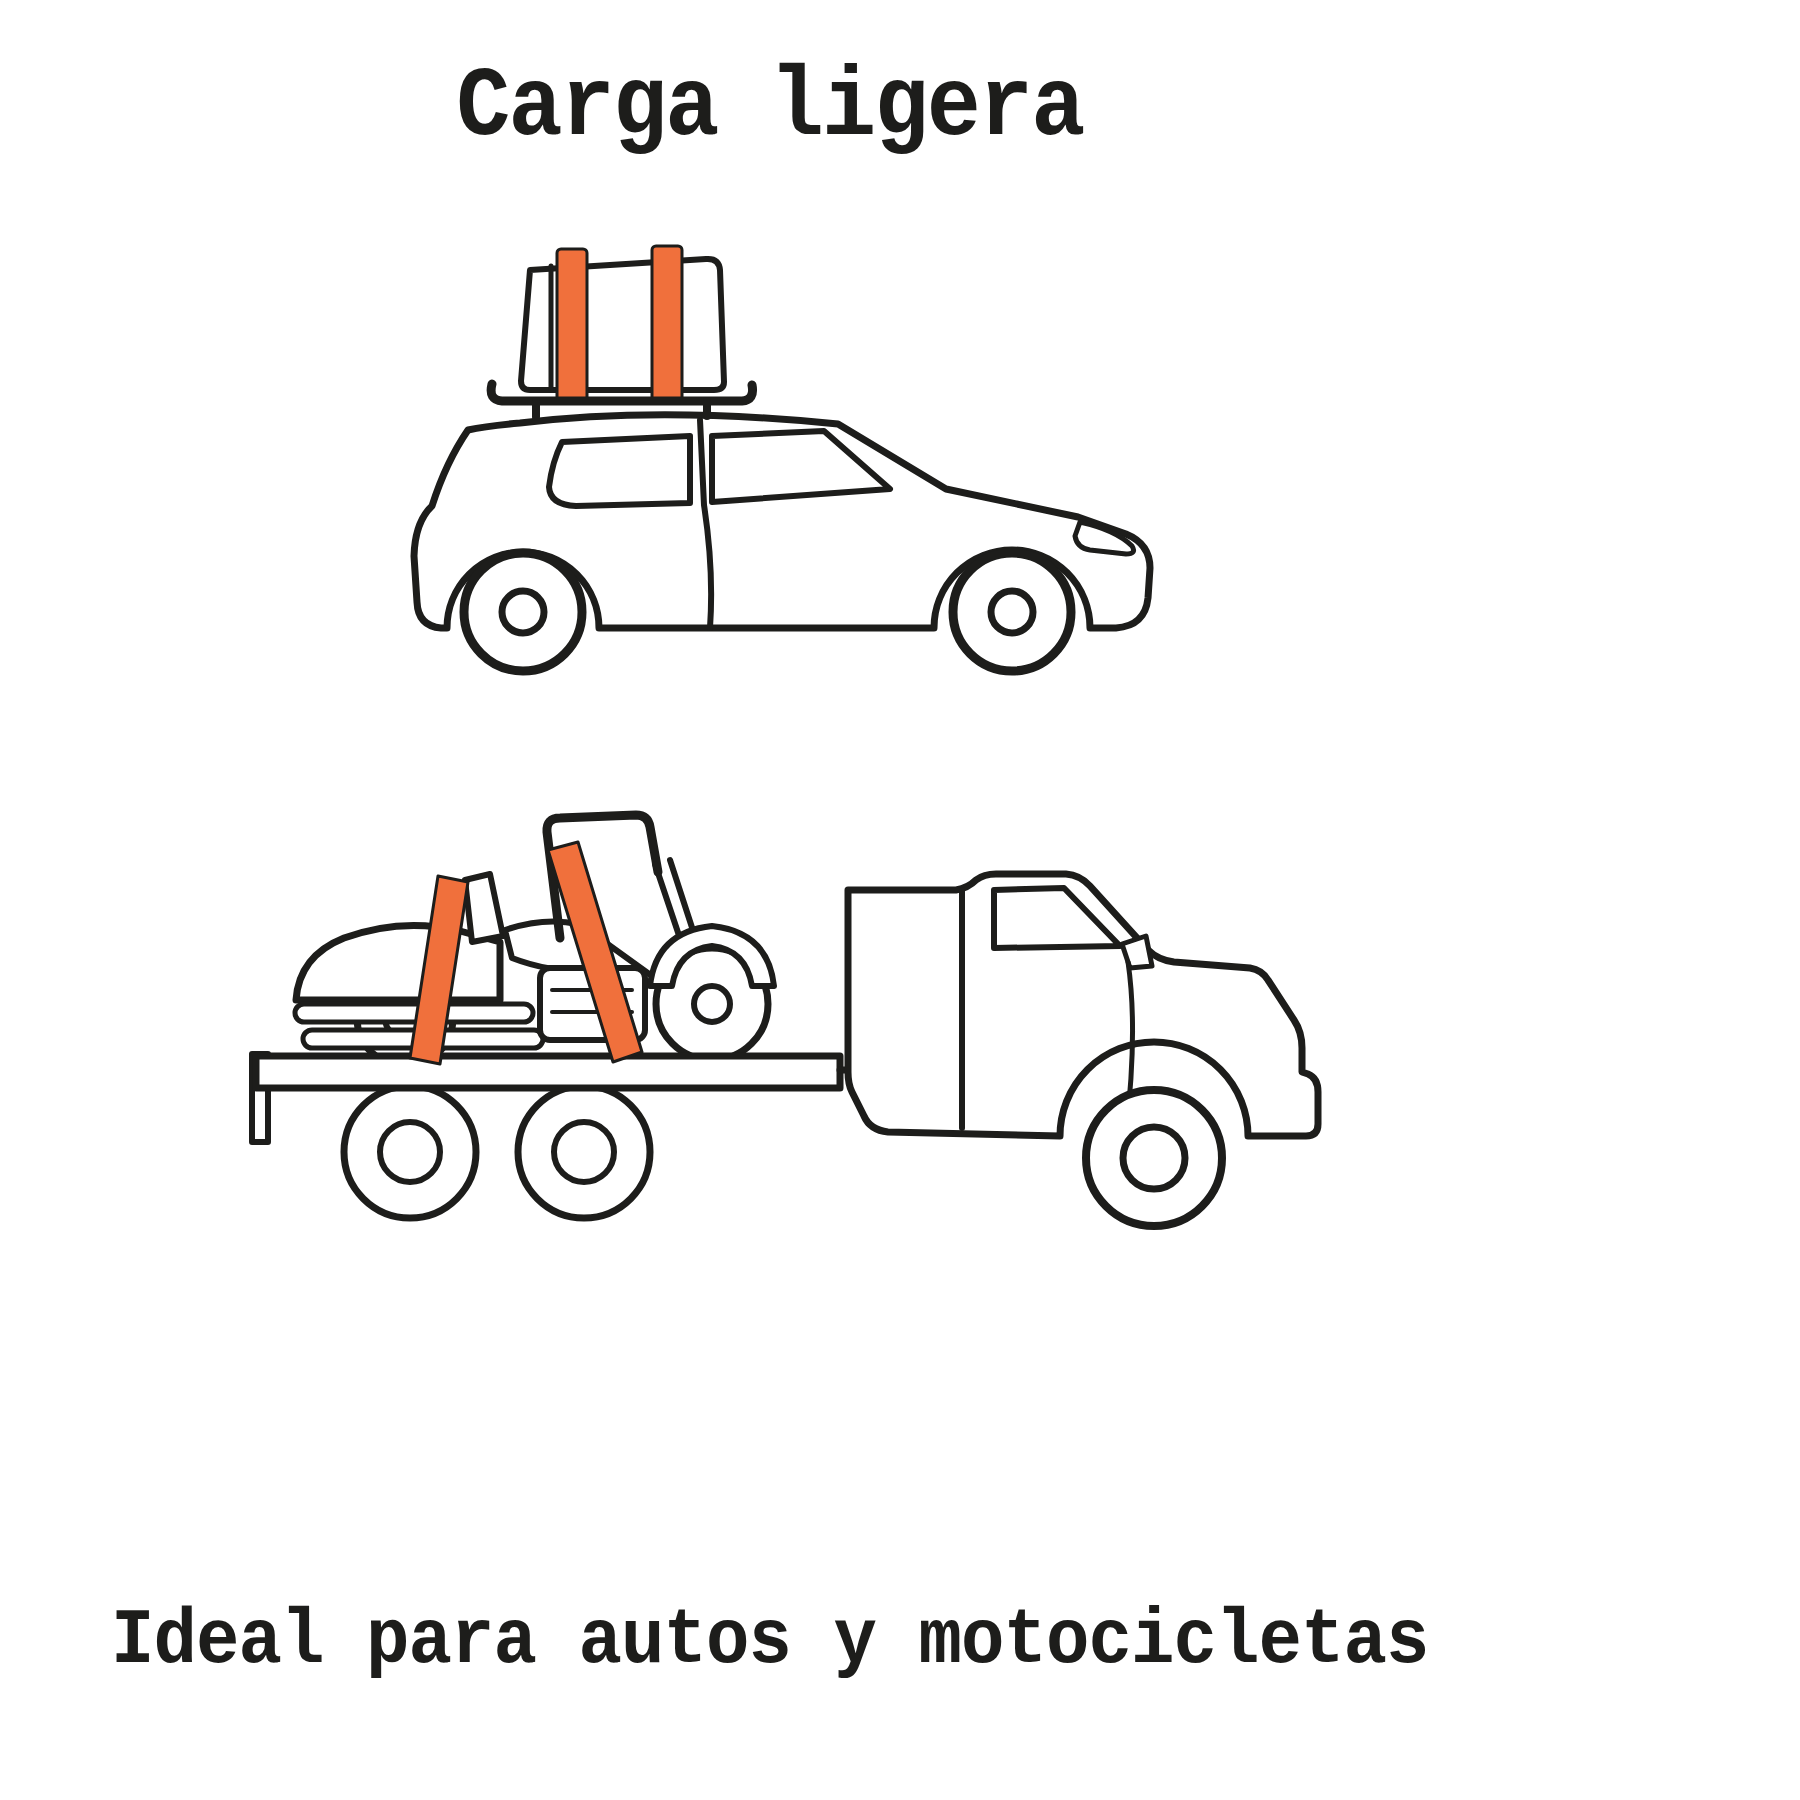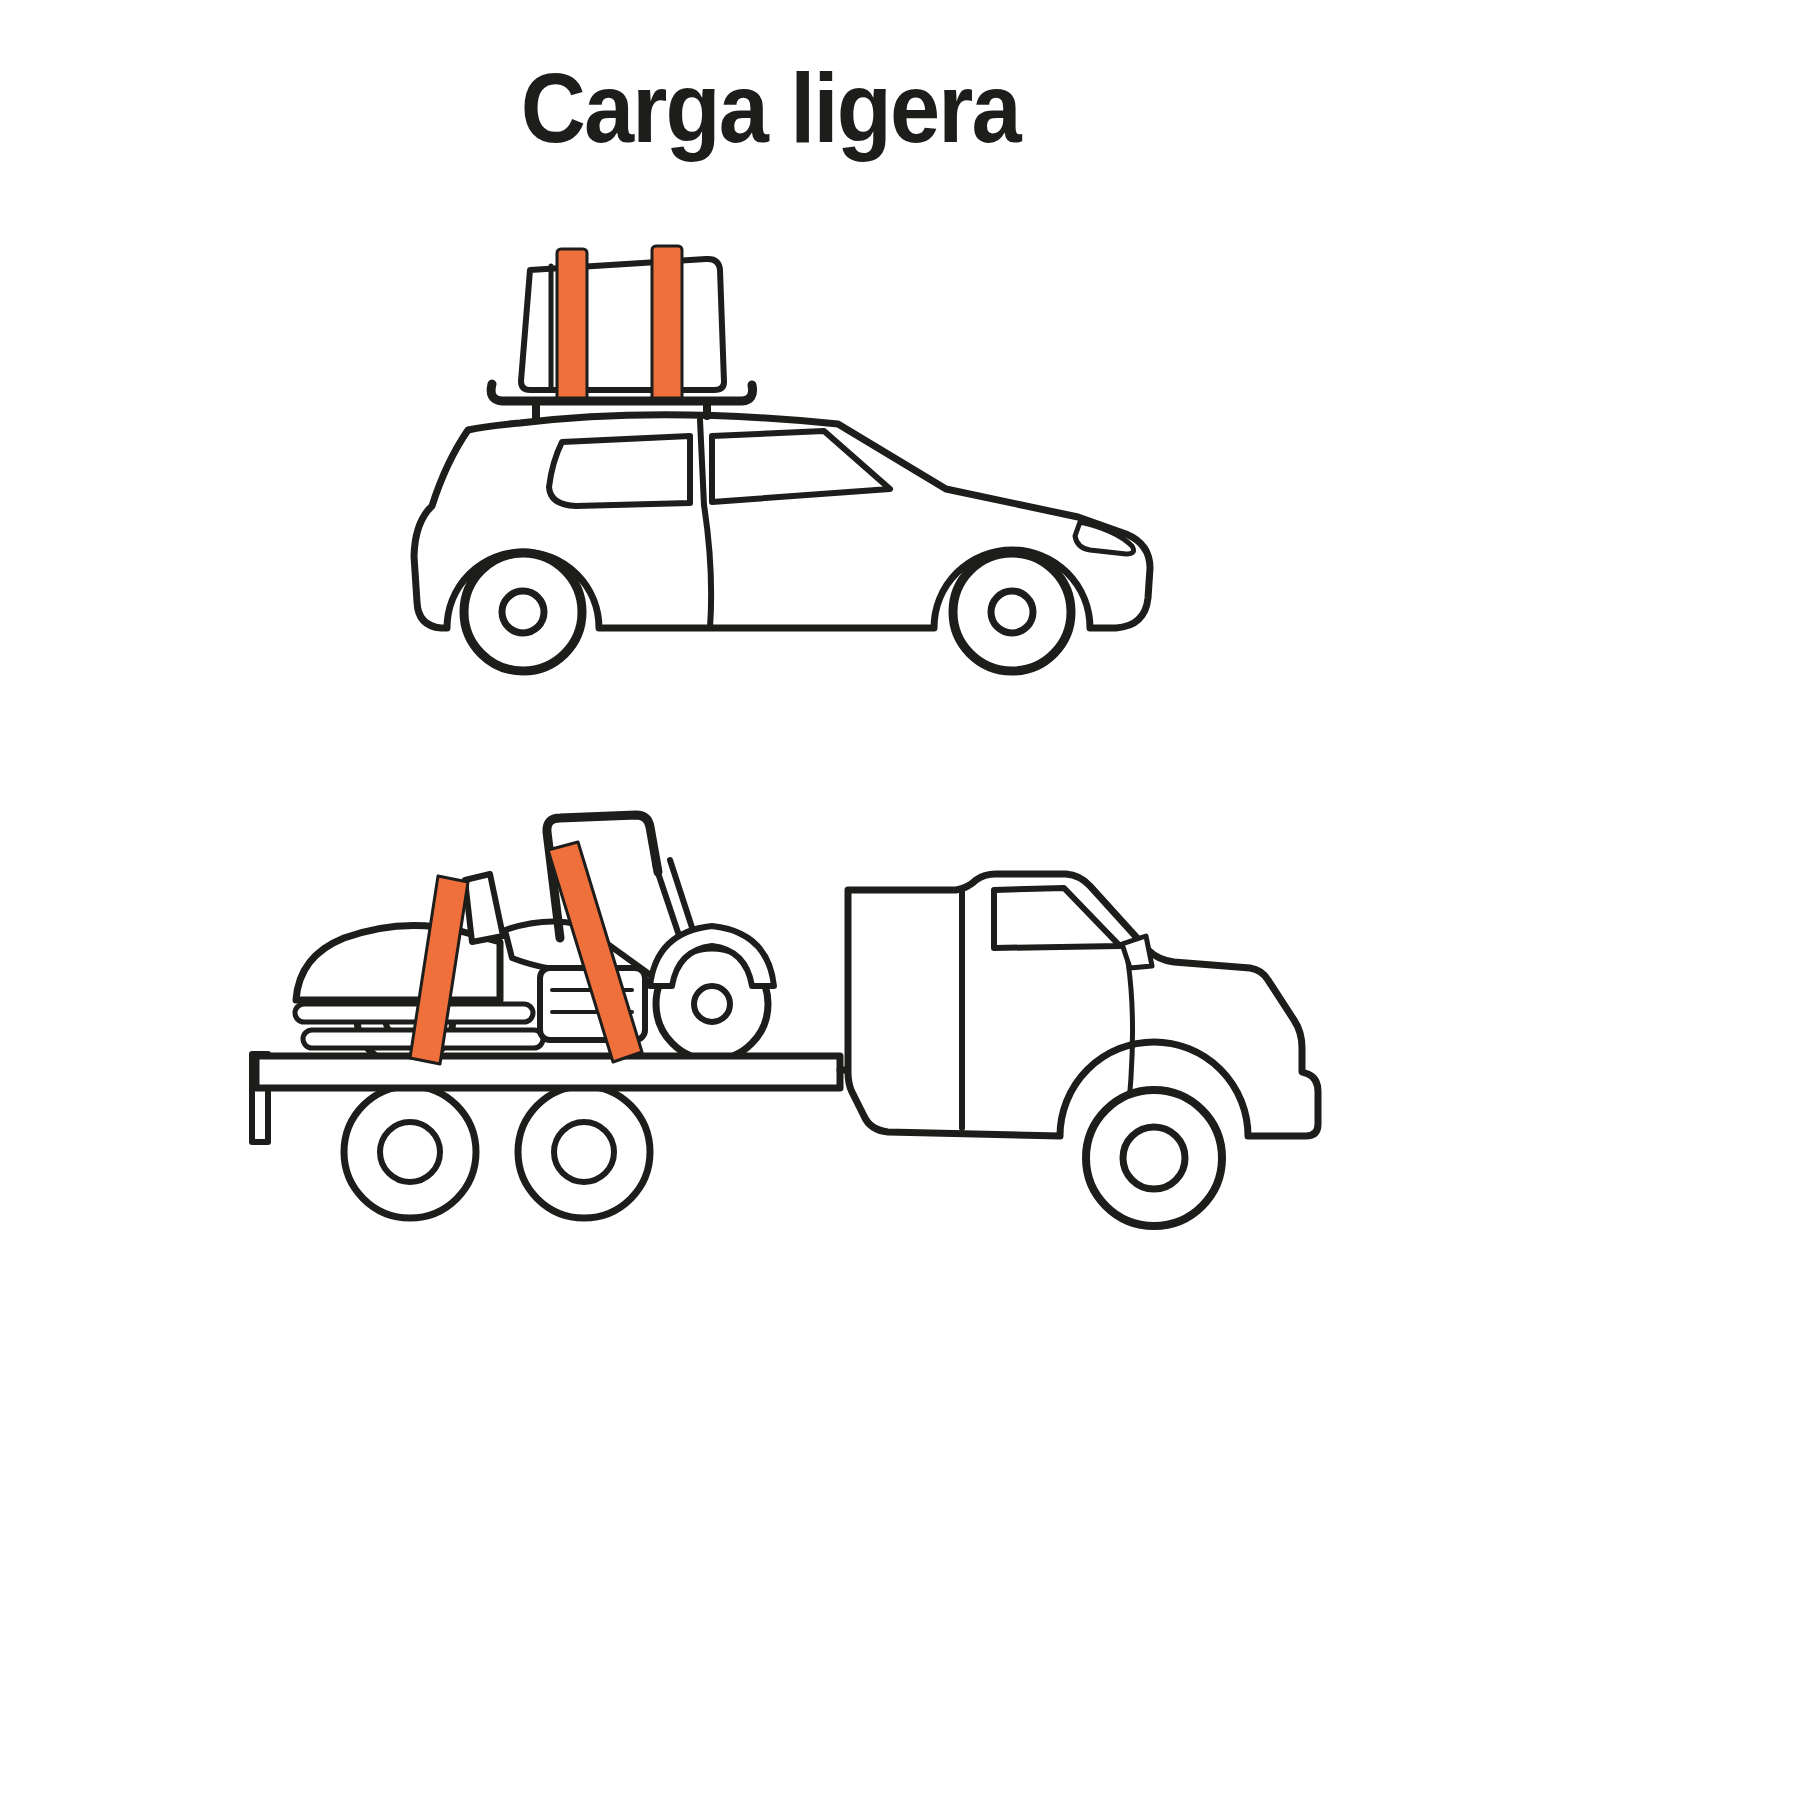--- a/index.html
+++ b/index.html
@@ -7,21 +7,21 @@
     --line: #1d1d1b;
     --background: #ffffff;
   }
   html, body { margin: 0; padding: 0; background: var(--background); }
   .canvas {
     position: relative;
     width: 1800px;
     height: 1800px;
     background: var(--background);
     overflow: hidden;
-    font-family: Liberation Sans, sans-serif;
+    font-family: Liberation Mono, monospace;
   }
   .title-wrap {
     position: absolute;
     left: 0;
     top: 52px;
     width: 1540px;
     text-align: center;
   }
   .title {
     display: inline-block;
@@ -187,14 +187,17 @@
 
       <path class="shape" stroke-width="5" d="M 1122 944 L 1146 936 L 1152 966 L 1130 968 Z"></path>
 
       <path class="ln" stroke-width="5" d="M 1128 962 Q 1138 1030 1126 1132"></path>
 
       <circle class="shape" stroke-width="8" cx="1154" cy="1158" r="68"></circle>
       <circle class="shape" stroke-width="7" cx="1154" cy="1158" r="31"></circle>
     </g>
   </svg>
 
+  <div class="caption-wrap">
+    <span class="caption">Ideal para autos y motocicletas</span>
+  </div>
 
 </div>
 
 </body></html>

